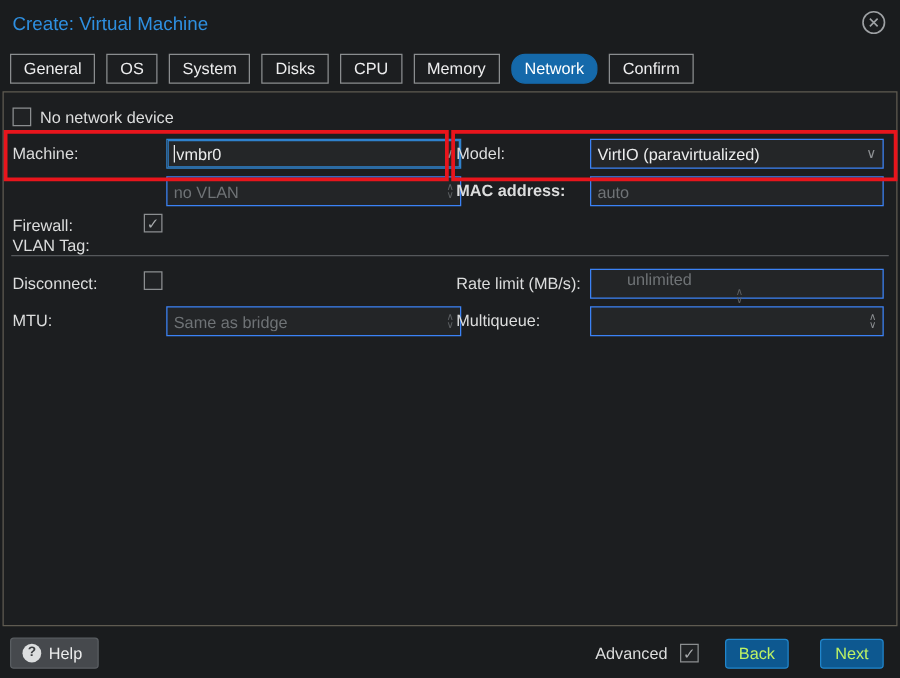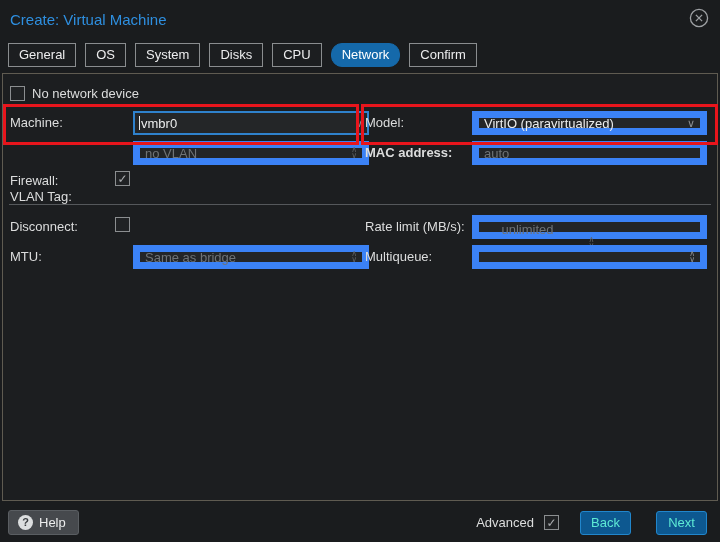--- a/index.html
+++ b/index.html
@@ -22,21 +22,21 @@
   
   .panel{position:absolute;left:2px;right:2px;top:73px;bottom:41px;border:1px solid #5f5b51;background:#1c1e20;}
   .abs{position:absolute;}
   .lbl{font-size:13px;color:#dcdddd;}
   .l-lbl{left:10px;}
   .r-lbl{left:365px;}
   .l-fld{left:133px;width:236px;}
   .r-fld{left:472px;width:235px;}
   .field{
     box-sizing:border-box;height:24px;background:#242628;
-    border:7px solid #3b82f6;display:flex;align-items:center;
+    border:1px solid #3b82f6;display:flex;align-items:center;
     padding:0 5px;position:absolute;
   }
   .field.focused{border:1px solid #2f82cd;box-shadow:inset 0 0 0 1px #2f82cd;}
   .field .val{flex:1;color:#eceded;font-size:13px;white-space:nowrap;overflow:hidden;}
   .field input{
     flex:1;min-width:0;background:transparent;border:none;outline:none;
     color:#eceded;font-family:"Liberation Sans",sans-serif;font-size:13px;padding:0;
   }
   .field input::placeholder{color:#6f7376;opacity:1;}
   .field.disabled{background:#232527;}
@@ -64,40 +64,41 @@
   }
   .help-glyph{
     width:15px;height:15px;border-radius:50%;background:#dcdedf;color:#3a3d40;
     display:inline-flex;align-items:center;justify-content:center;
     font-size:11px;font-weight:bold;line-height:15px;
   }
   .foot-right{position:absolute;right:13px;top:9px;display:flex;align-items:center;gap:10px;height:25px;}
   .adv-lbl{font-size:13px;color:#dcdddd;}
   .btn-blue{
     box-sizing:border-box;width:51px;height:24px;background:#0d5890;border:1px solid #2186cc;
-    border-radius:3px;color:#5eead4;font-family:"Liberation Sans",sans-serif;font-size:13px;cursor:pointer;
+    border-radius:3px;color:#bef264;font-family:"Liberation Sans",sans-serif;font-size:13px;cursor:pointer;
   }
 </style>
 </head>
 <body>
 
 <span class="title">Create: Virtual Machine</span>
 <button class="close-btn">
   <svg width="20" height="20" viewBox="0 0 20 20">
     <circle cx="10" cy="10" r="8.6" fill="none" stroke="#9ea1a4" stroke-width="1.3"></circle>
     <path d="M6.9 6.9 L13.1 13.1 M13.1 6.9 L6.9 13.1" stroke="#9ea1a4" stroke-width="1.3"></path>
   </svg>
 </button>
 
 <div class="tabbar">
   <button class="tab">General</button>
   <button class="tab">OS</button>
   <button class="tab">System</button>
   <button class="tab">Disks</button>
   <button class="tab">CPU</button>
+  <button class="tab">Memory</button>
   <button class="tab active">Network</button>
   <button class="tab">Confirm</button>
 </div>
 
 <div class="panel"></div>
 
 <div class="abs cbrow" style="left:10px;top:86px;">
   <span class="cb"></span>
   <span class="lbl">No network device</span>
 </div>

